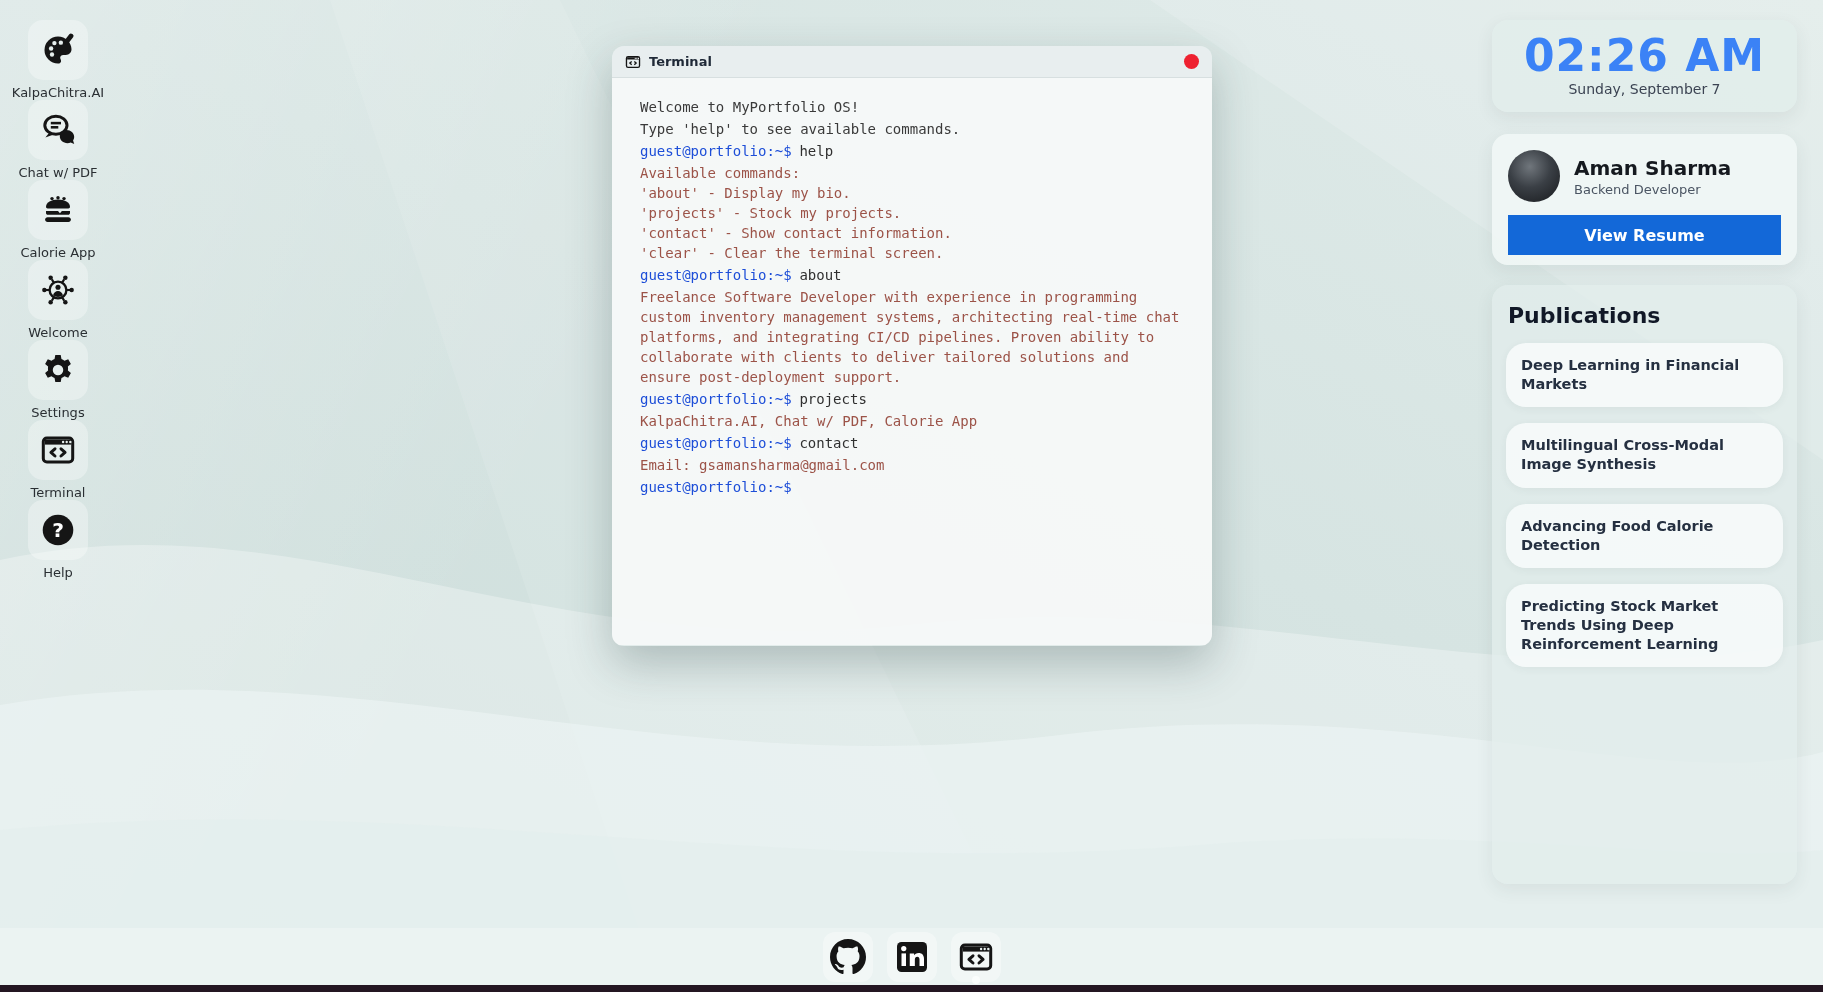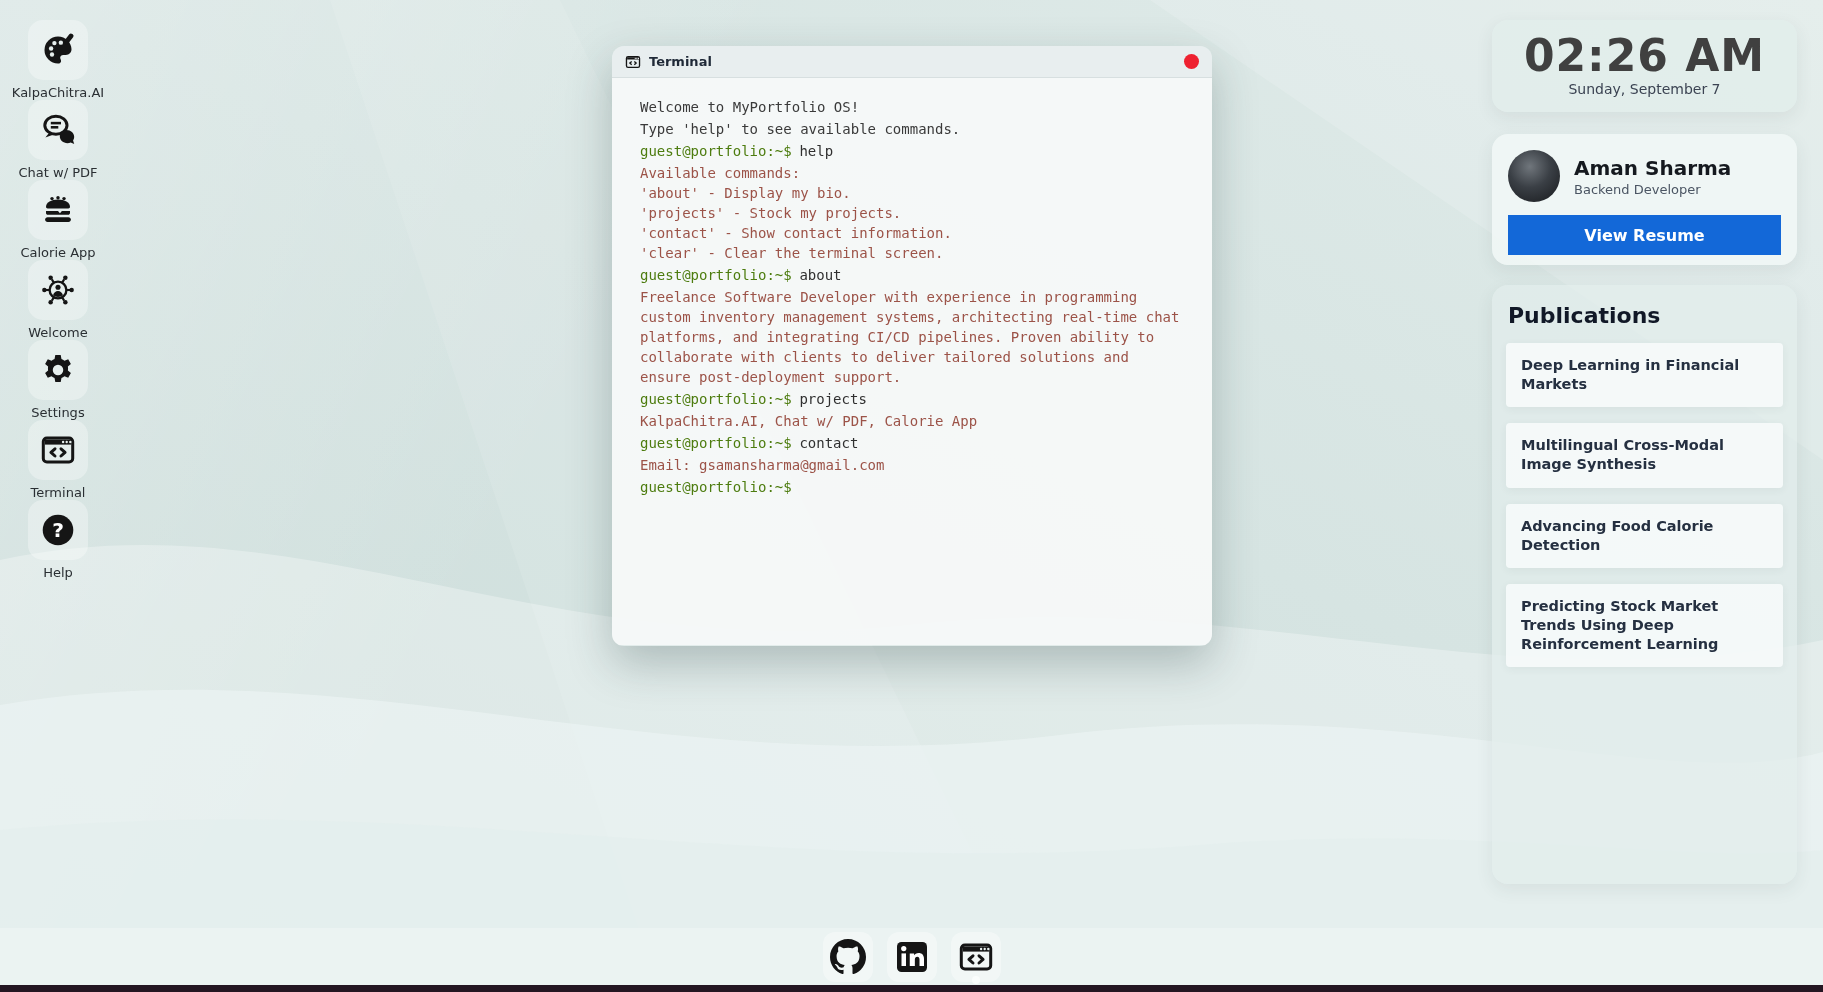--- a/index.html
+++ b/index.html
@@ -31,49 +31,49 @@
     border-radius:12px; overflow:hidden; z-index:5;
     box-shadow:0 18px 45px rgba(35,60,60,0.28); }
   .tw-header { height:32px; background:#e8eeef; border-bottom:1px solid #d7dfe0;
     display:flex; align-items:center; padding:0 13px; gap:8px; }
   .tw-title { font-size:13px; font-weight:bold; color:#1f2937; }
   .tw-close { width:15px; height:15px; border-radius:50%; margin-left:auto; border:none; cursor:pointer; }
   .tw-body { height:567px; background:rgba(246,248,248,0.97); padding:17px 28px;
     font-family:"DejaVu Sans Mono","Liberation Mono",monospace;
     font-size:14px; line-height:20px; color:#3c3c3c; }
   .tblock, .tline { margin:2px 0; }
-  .prompt { color:#4d7c0f; }
+  .prompt { color:#1d4ed8; }
   .cmd { color:#303030; margin-left:0.55em; }
   .out { color:#9c5348; }
   .sys { color:#3a3a3a; }
 
   
   .right-col { position:absolute; left:1492px; top:0; width:305px; z-index:3; }
   .card { border-radius:16px; box-shadow:0 6px 18px rgba(50,70,70,0.08); }
   .clock-card { position:absolute; top:20px; width:305px; height:92px;
     background:rgba(226,237,235,0.85); text-align:center; padding-top:12px; }
-  .clock-time { font-size:44px; font-weight:bold; color:#404040; line-height:48px; letter-spacing:1px; }
+  .clock-time { font-size:44px; font-weight:bold; color:#3b82f6; line-height:48px; letter-spacing:1px; }
   .clock-date { font-size:14px; color:#3b4352; margin-top:1px; }
 
   .profile-card { position:absolute; top:134px; width:305px; height:131px;
     background:rgba(240,246,245,0.92); padding:16px; }
   .profile-row { display:flex; align-items:center; gap:14px; }
   .avatar { width:52px; height:52px; border-radius:50%; flex:0 0 auto;
     background:radial-gradient(circle at 42% 32%, #70767c 0%, #3a3f45 45%, #17191c 100%); }
   .profile-name { font-size:20px; font-weight:bold; color:#15191f; line-height:24px; }
   .profile-role { font-size:13px; color:#4b5563; margin-top:2px; }
   .resume-btn { display:block; width:100%; height:40px; margin-top:13px;
     border:none; border-radius:0; cursor:pointer;
     color:#ffffff; font-size:16px; font-weight:bold;
     font-family:"DejaVu Sans","Liberation Sans",sans-serif; }
 
   .pubs-panel { position:absolute; top:285px; width:305px; height:599px;
     background:rgba(226,237,235,0.72); padding:16px 14px; }
   .pubs-title { font-size:22px; font-weight:bold; color:#111827; margin:2px 0 15px 2px; }
-  .pub-card { background:rgba(247,251,250,0.88); border-radius:4px;
+  .pub-card { background:rgba(247,251,250,0.88); border-radius:20px;
     padding:13px 15px; margin-bottom:16px; cursor:pointer;
     font-size:14.5px; font-weight:bold; color:#253041; line-height:1.32;
     box-shadow:0 2px 8px rgba(50,70,70,0.06); }
 
   
   .dock-band { position:absolute; left:0; top:928px; width:1823px; height:57px;
     background:rgba(240,246,245,0.55); z-index:3;
     display:flex; align-items:center; justify-content:center; gap:14px; }
   .dock-tile { position:relative; width:50px; height:50px; border-radius:12px;
     background:rgba(255,255,255,0.35); cursor:pointer;

